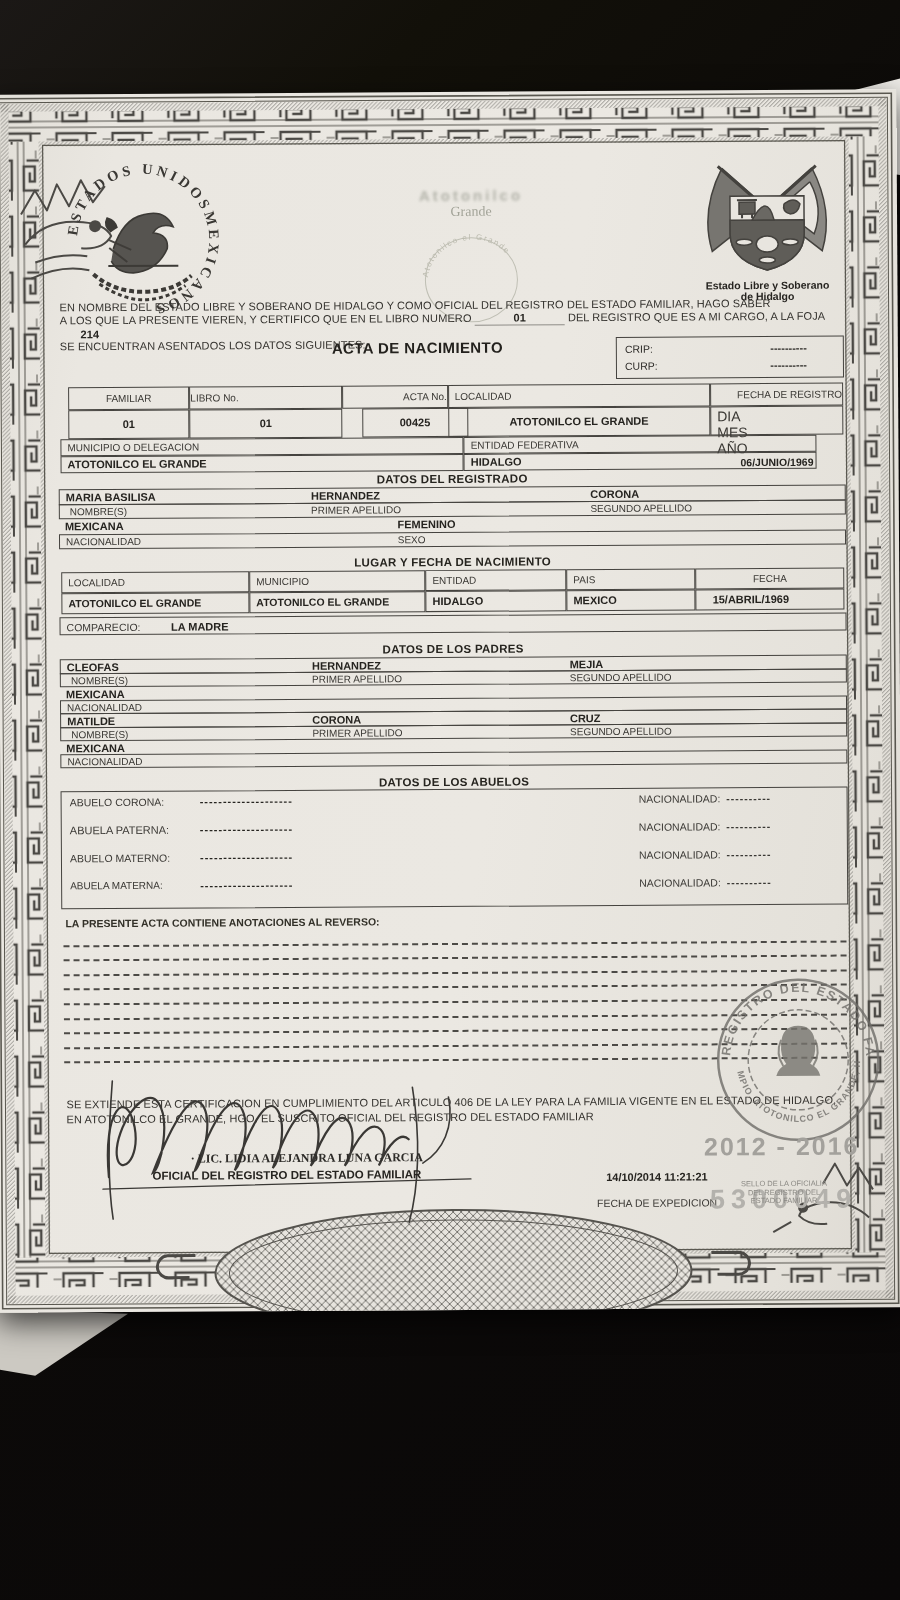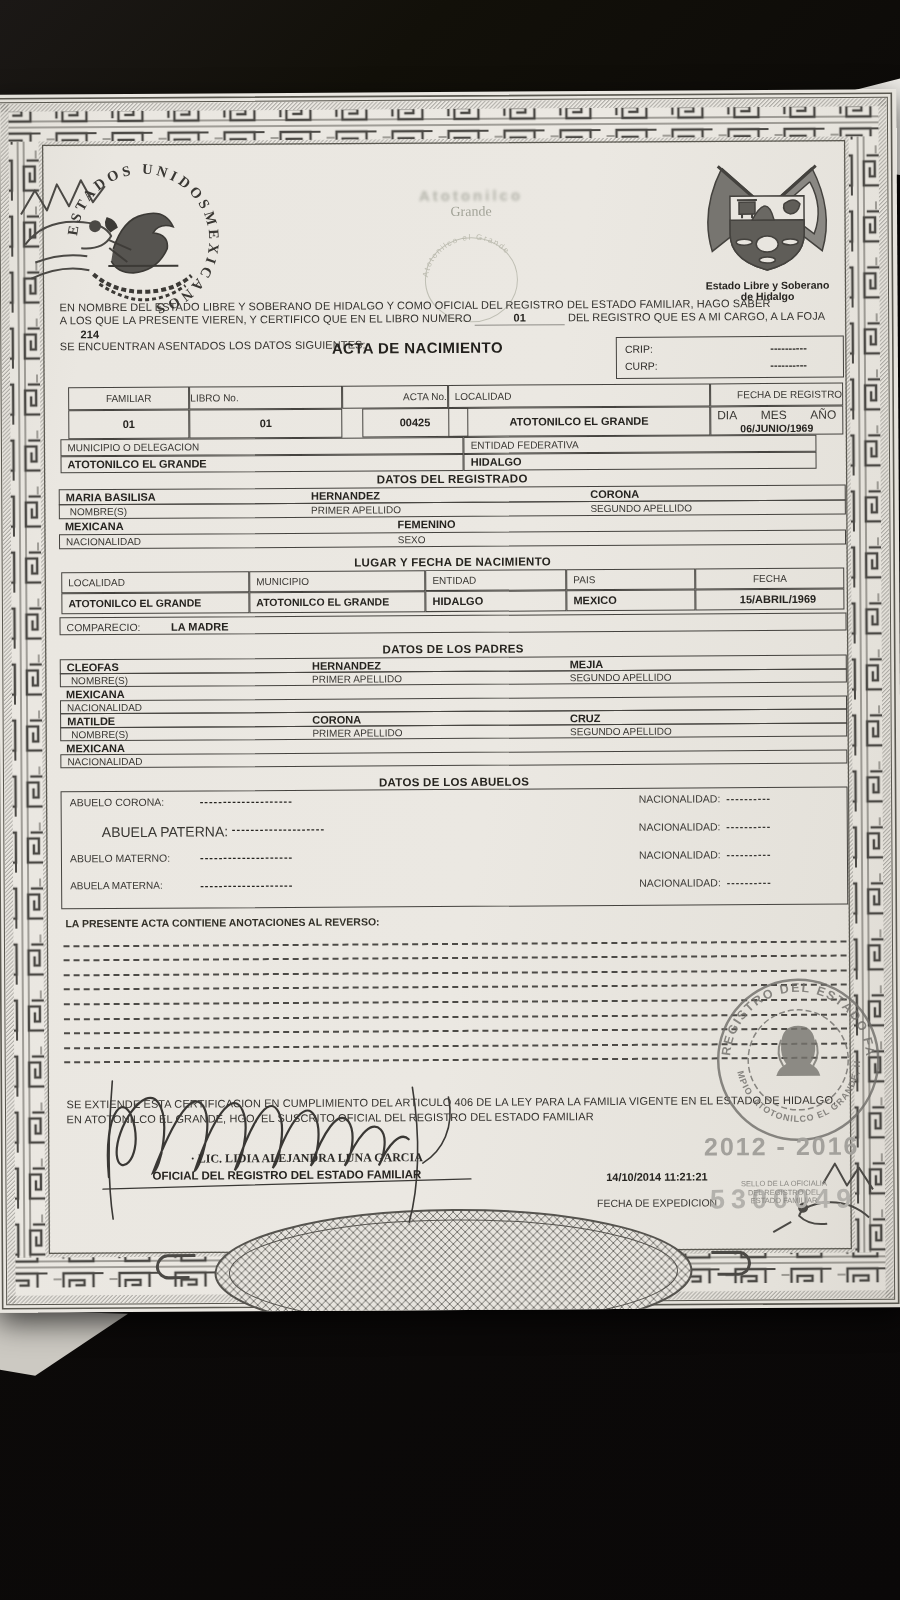--- a/index.html
+++ b/index.html
@@ -178,21 +178,21 @@
       <div class="cell lbl" style="left:16.5%;top:0;width:19.5%;height:23px;text-align:left;line-height:21px;">LIBRO No.</div>
       <div class="cell lbl" style="left:36%;top:0;width:13.5%;height:23px;text-align:right;line-height:21px;">ACTA No.</div>
       <div class="cell lbl pad" style="left:49.5%;top:0;width:33.5%;height:23px;line-height:21px;">LOCALIDAD</div>
       <div class="cell lbl" style="left:83%;top:0;width:17%;height:23px;text-align:right;line-height:21px;padding-left:24px;">FECHA DE REGISTRO</div>
 
       <div class="cell val" style="left:1%;top:23px;width:15.5%;height:29px;text-align:center;line-height:27px;">01</div>
       <div class="cell val" style="left:16.5%;top:23px;width:19.5%;height:29px;text-align:center;line-height:27px;">01</div>
       <div class="cell val" style="left:36%;top:23px;width:13.5%;height:29px;text-align:center;line-height:27px;margin-left:20px;">00425</div>
       <div class="cell val" style="left:49.5%;top:23px;width:33.5%;height:29px;text-align:center;line-height:27px;">ATOTONILCO EL GRANDE</div>
       <div class="cell" style="left:83%;top:23px;width:17%;height:29px;padding:1px 6px;box-sizing:border-box;">
-        <div class="lbl" style="display:flex;justify-content:space-between;font-size:12px;">
+        <div class="lbl" style="display:flex;justify-content:space-between;font-size:14px;flex-direction:column;">
           <span>DIA</span>
           <span>MES</span>
           <span>AÑO</span>
         </div>
         <div class="val" style="text-align:center;font-size:10.5px;">06/JUNIO/1969</div>
       </div>
 
       <div class="cell lbl pad" style="left:0;top:52px;width:51.5%;height:17px;line-height:15px;">MUNICIPIO O DELEGACION</div>
       <div class="cell lbl pad" style="left:51.5%;top:52px;width:45%;height:17px;line-height:15px;">ENTIDAD FEDERATIVA</div>
       <div class="cell val pad" style="left:0;top:69px;width:51.5%;height:17px;line-height:15px;">ATOTONILCO EL GRANDE</div>
@@ -225,21 +225,21 @@
     <div class="abs" style="left:68px;top:478px;width:783px;height:42px;">
       <div class="cell lbl pad" style="left:0;top:0;width:24%;height:21px;line-height:19px;">LOCALIDAD</div>
       <div class="cell lbl pad" style="left:24%;top:0;width:22.5%;height:21px;line-height:19px;">MUNICIPIO</div>
       <div class="cell lbl pad" style="left:46.5%;top:0;width:18%;height:21px;line-height:19px;">ENTIDAD</div>
       <div class="cell lbl pad" style="left:64.5%;top:0;width:16.5%;height:21px;line-height:19px;">PAIS</div>
       <div class="cell lbl" style="left:81%;top:0;width:19%;height:21px;line-height:19px;text-align:center;">FECHA</div>
       <div class="cell val pad" style="left:0;top:21px;width:24%;height:21px;line-height:19px;font-size:10.5px;">ATOTONILCO EL GRANDE</div>
       <div class="cell val pad" style="left:24%;top:21px;width:22.5%;height:21px;line-height:19px;font-size:10.5px;">ATOTONILCO EL GRANDE</div>
       <div class="cell val pad" style="left:46.5%;top:21px;width:18%;height:21px;line-height:19px;">HIDALGO</div>
       <div class="cell val pad" style="left:64.5%;top:21px;width:16.5%;height:21px;line-height:19px;">MEXICO</div>
-      <div class="cell val" style="left:81%;top:21px;width:19%;height:21px;line-height:19px;text-align:center;padding-left:16px;">15/ABRIL/1969</div>
+      <div class="cell val" style="left:81%;top:21px;width:19%;height:21px;line-height:19px;text-align:left;padding-left:16px;">15/ABRIL/1969</div>
     </div>
     <div class="abs" style="left:66px;top:523px;width:787px;height:18px;border:1.4px solid #45433f;box-sizing:border-box;line-height:15px;">
       <span class="lbl pad" style="font-size:10.5px;">COMPARECIO:</span>
       <span class="val" style="margin-left:26px;">LA MADRE</span>
     </div>
 
     <div class="abs sect" style="left:68px;top:551px;width:783px;">DATOS DE LOS PADRES</div>
     <div class="abs" style="left:66px;top:565px;width:787px;">
       <div class="strip" style="height:15px;grid-template-columns:32% 29% 39%;">
         <span class="val pad">CLEOFAS</span>
@@ -273,21 +273,21 @@
 
     <div class="abs sect" style="left:68px;top:684px;width:783px;">DATOS DE LOS ABUELOS</div>
     <div class="abs" style="left:66px;top:697px;width:787px;height:118px;border:1.5px solid #45433f;box-sizing:border-box;padding:4px 8px;">
       <div style="display:flex;height:28px;align-items:flex-start;">
         <span class="lbl" style="width:130px;font-size:10.5px;">ABUELO CORONA:</span>
         <span class="val" style="letter-spacing:1px;">--------------------</span>
         <span class="lbl" style="margin-left:auto;width:200px;font-size:10.5px;">
           <span>NACIONALIDAD:</span>&nbsp;&nbsp;<b style="letter-spacing:1px;">----------</b></span>
       </div>
       <div style="display:flex;height:28px;align-items:flex-start;">
-        <span class="lbl" style="width:130px;font-size:14px;margin-left:32px;">ABUELA PATERNA:</span>
+        <span class="lbl" style="width:130px;font-size:11px;">ABUELA PATERNA:</span>
         <span class="val" style="letter-spacing:1px;">--------------------</span>
         <span class="lbl" style="margin-left:auto;width:200px;font-size:10.5px;">
           <span>NACIONALIDAD:</span>&nbsp;&nbsp;<b style="letter-spacing:1px;">----------</b></span>
       </div>
       <div style="display:flex;height:28px;align-items:flex-start;">
         <span class="lbl" style="width:130px;font-size:10.5px;">ABUELO MATERNO:</span>
         <span class="val" style="letter-spacing:1px;">--------------------</span>
         <span class="lbl" style="margin-left:auto;width:200px;font-size:10.5px;">
           <span>NACIONALIDAD:</span>&nbsp;&nbsp;<b style="letter-spacing:1px;">----------</b></span>
       </div>

